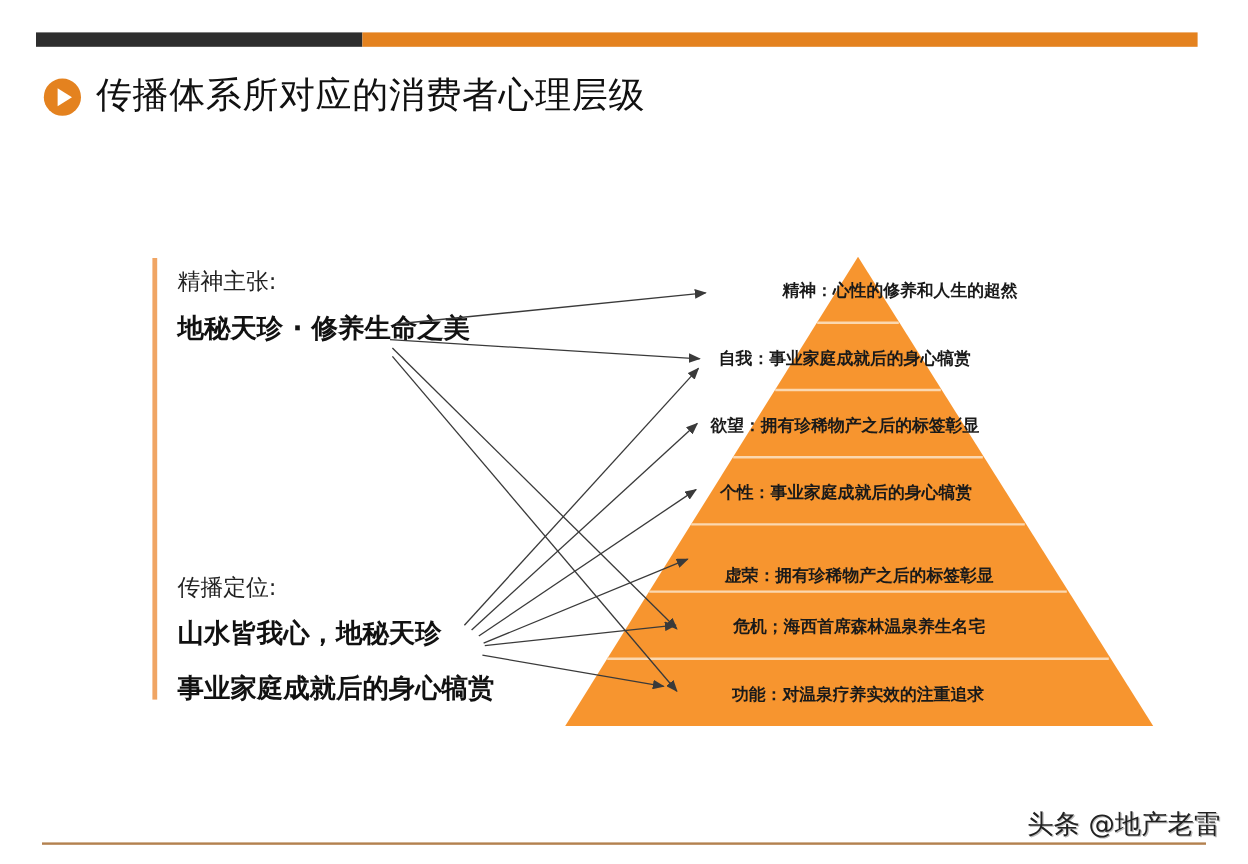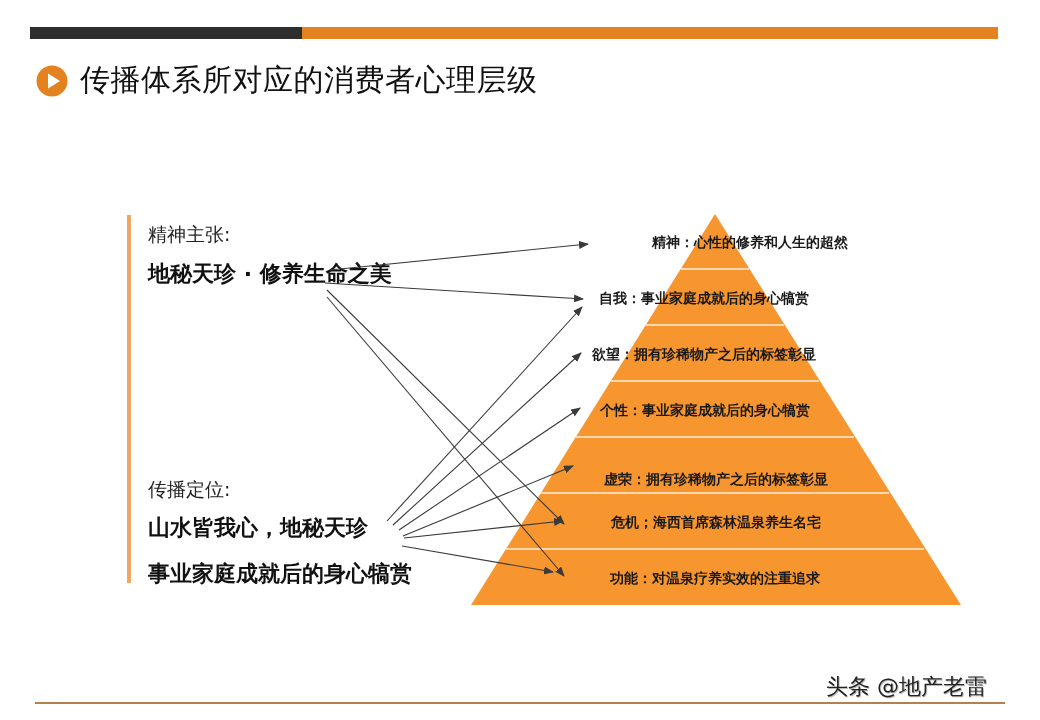--- a/index.html
+++ b/index.html
@@ -32,21 +32,21 @@
   }
   .slogan {
     position: absolute; font-size: 22px; color: #111; white-space: nowrap; font-weight: bold;
   }
   .diagram-svg { position: absolute; left: 0; top: 0; }
   .level-label {
     position: absolute; font-size: 14px; font-weight: bold; color: #1a1a1a;
     white-space: nowrap; text-align: center; transform: translateX(-50%);
   }
   .watermark {
-    position: absolute; left: 826px; top: 672px; font-size: 22px; color: #222;
+    position: absolute; left: 856px; top: 672px; font-size: 22px; color: #222;
     white-space: nowrap; text-shadow: 1px 1px 0 #bbb;
   }
   .bottom-rule {
     position: absolute; left: 35px; top: 702px; width: 970px; height: 2px;
     background: #b3814f;
   }
 </style>
 </head>
 <body>
 

